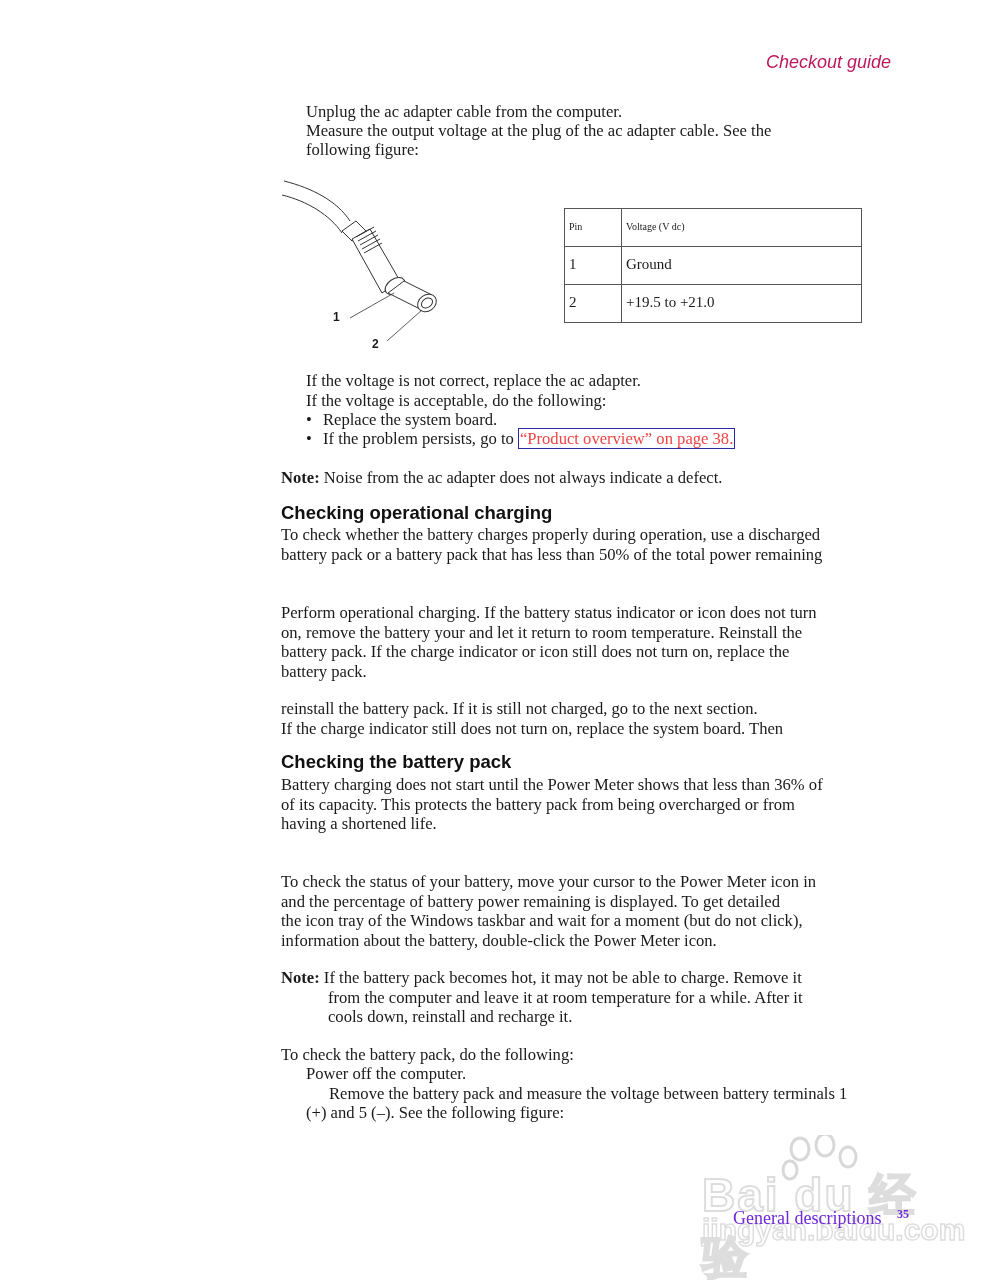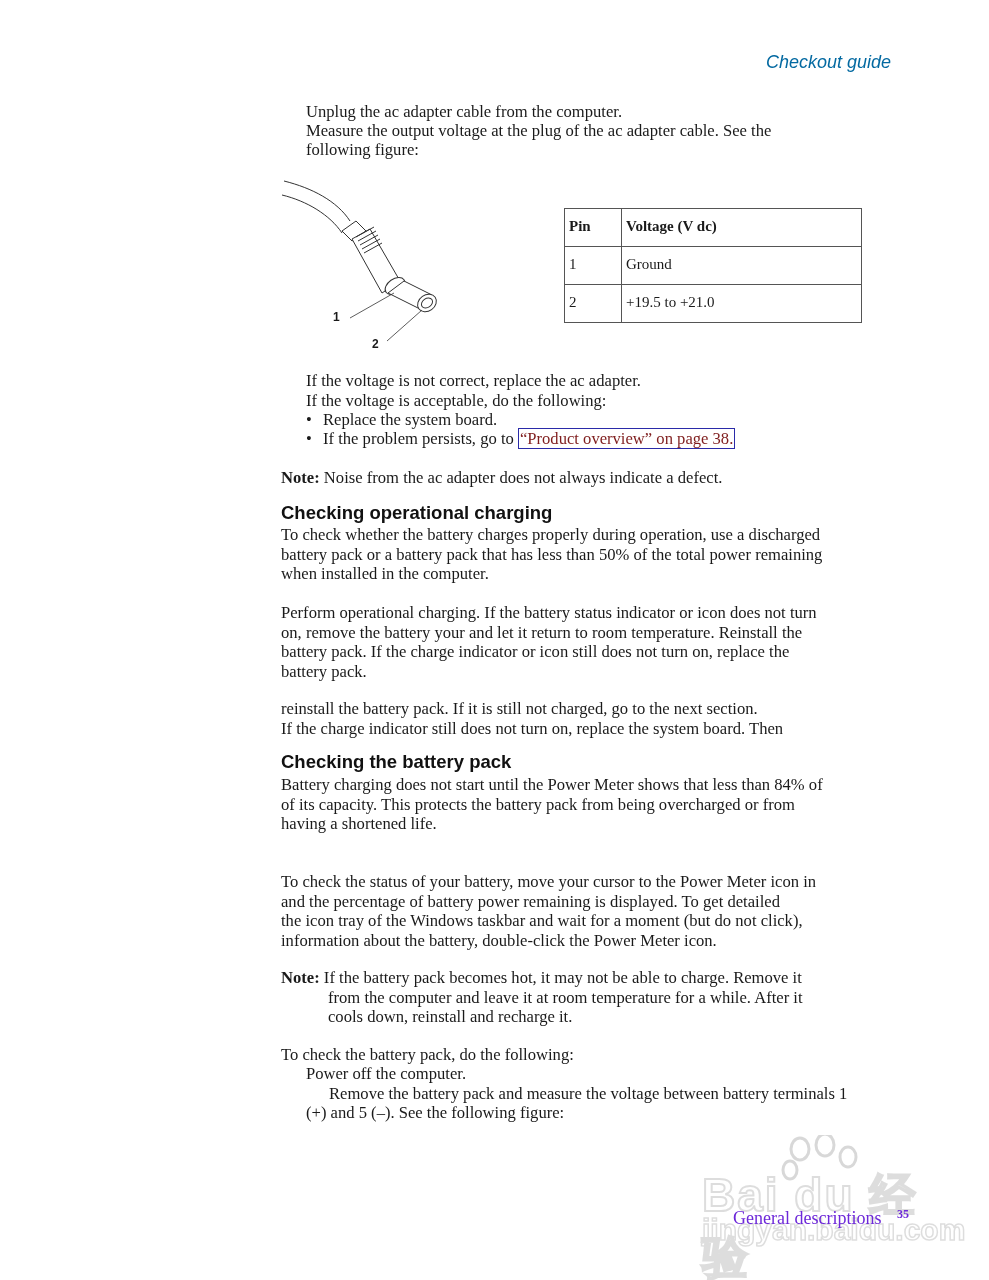--- a/index.html
+++ b/index.html
@@ -1,32 +1,32 @@
 <!DOCTYPE html>
 <html><head>
   <meta charset="utf-8">
   <style>
     html, body { margin: 0; padding: 0; background: #ffffff; }
     body { width: 989px; height: 1280px; position: relative; overflow: hidden; color: #1a1a1a; }
     .serif { font-family: "Liberation Serif", "DejaVu Serif", serif; font-size: 16.6px; line-height: 19.5px; }
     .sans { font-family: "Liberation Sans", "DejaVu Sans", sans-serif; }
     .abs { position: absolute; }
-    .running-head { right: 98px; top: 52px; font-size: 18px; font-style: italic; color: #0369a1; }
+    .running-head { right: 98px; top: 52px; font-size: 18px; font-style: italic; color: #be185d; }
     .step { left: 306px; width: 580px; }
     .body-block { left: 281px; width: 610px; }
     .h2 { left: 281px; font-size: 18.5px; font-weight: bold; color: #111; }
     .figure { left: 282px; top: 173px; width: 200px; height: 185px; }
     table.pin-table { position: absolute; left: 564px; top: 208px; width: 298px; border-collapse: collapse; }
     table.pin-table td, table.pin-table th { border: 1px solid #555; text-align: left; vertical-align: top; padding: 8px 4px 0 4px; height: 29px; font-weight: normal; }
-    table.pin-table th { font-weight: bold; font-size: 15px; }
+    table.pin-table th { font-weight: normal; font-size: 10px; }
     table.pin-table td { font-size: 15px; }
     table.pin-table .c1 { width: 48px; }
     .bullet-row { position: absolute; left: 306px; }
     .bullet-row .dot { display: inline-block; width: 17px; }
-    .link { border: 1.5px solid #2a2aa8; padding: 0 1px; color: #7f1d1d; text-decoration: none; }
+    .link { border: 1.5px solid #2a2aa8; padding: 0 1px; color: #ef4444; text-decoration: none; }
     .note-label { font-weight: bold; }
     .note-indent { display: block; padding-left: 47px; }
     .footer-text { left: 733px; top: 1209px; font-size: 18px; color: #6d28d9; }
     .footer-page { left: 872px; top: 1205px; font-size: 12px; font-weight: bold; color: #6d28d9; margin-left: 25px; }
     .watermark { left: 700px; top: 1135px; width: 235px; height: 110px; opacity: 0.32; pointer-events: none; }
   </style>
 </head>
 <body>
 
 <div class="abs sans running-head">Checkout guide</div>
@@ -87,36 +87,35 @@
 
 <div class="abs serif body-block" style="top:468px;">
   <span class="note-label">Note:</span>
   <span>Noise from the ac adapter does not always indicate a defect.</span>
 </div>
 
 <div class="abs sans h2" style="top:502px;">Checking operational charging</div>
 <div class="abs serif body-block" style="top:525px;">
   <div>To check whether the battery charges properly during operation, use a discharged</div>
   <div>battery pack or a battery pack that has less than 50% of the total power remaining</div>
-  <div>when installed in the computer.</div>
 </div>
 <div class="abs serif body-block" style="top:603px;">
   <div>Perform operational charging. If the battery status indicator or icon does not turn</div>
   <div>on, remove the battery your and let it return to room temperature. Reinstall the</div>
   <div>battery pack. If the charge indicator or icon still does not turn on, replace the</div>
   <div>battery pack.</div>
 </div>
 <div class="abs serif body-block" style="top:699px;">
   <div>reinstall the battery pack. If it is still not charged, go to the next section.</div>
   <div>If the charge indicator still does not turn on, replace the system board. Then</div>
 </div>
 
 <div class="abs sans h2" style="top:751px;">Checking the battery pack</div>
 <div class="abs serif body-block" style="top:775px;">
-  <div>Battery charging does not start until the Power Meter shows that less than 84% of</div>
+  <div>Battery charging does not start until the Power Meter shows that less than 36% of</div>
   <div>of its capacity. This protects the battery pack from being overcharged or from</div>
   <div>having a shortened life.</div>
 </div>
 <div class="abs serif body-block" style="top:872px;">
   <div>To check the status of your battery, move your cursor to the Power Meter icon in</div>
   <div>and the percentage of battery power remaining is displayed. To get detailed</div>
   <div>the icon tray of the Windows taskbar and wait for a moment (but do not click),</div>
   <div>information about the battery, double-click the Power Meter icon.</div>
 </div>
 

